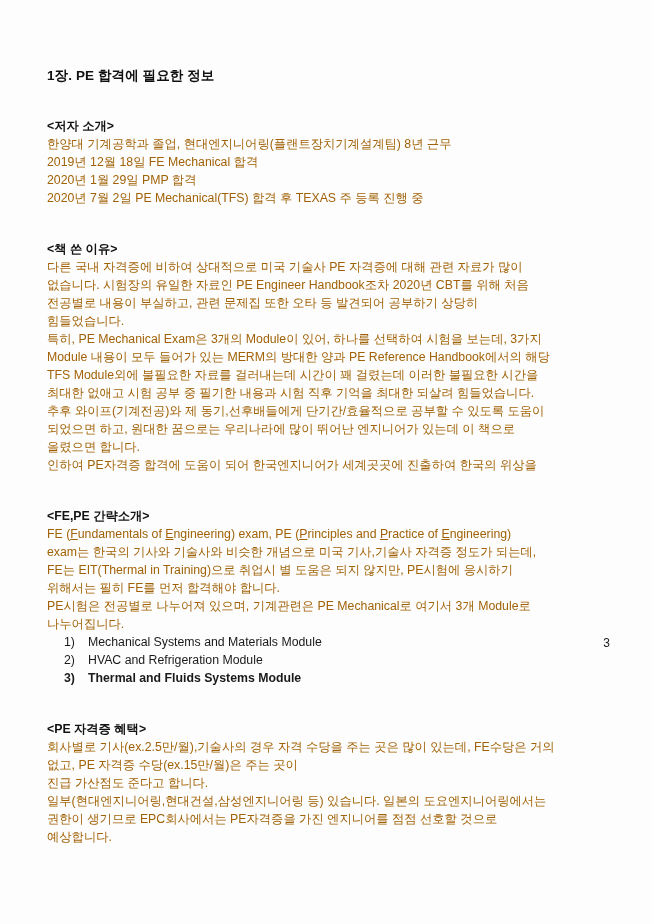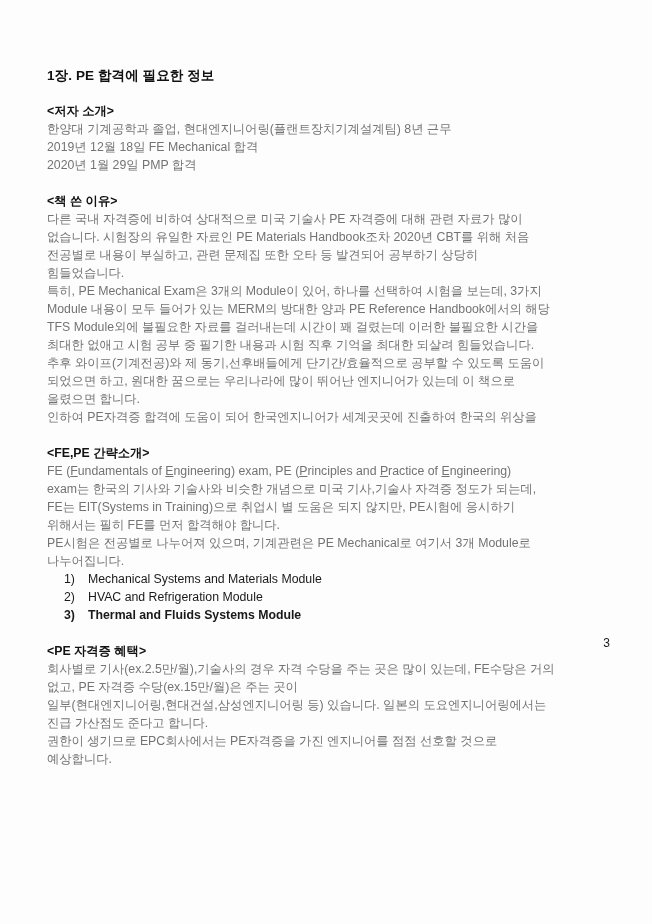--- a/index.html
+++ b/index.html
@@ -31,33 +31,33 @@
   }
   .doc-title {
     font-size: 13.5px;
     font-weight: bold;
     letter-spacing: 0.1px;
     line-height: 20px;
     margin: 0 0 0 0;
     color: #111;
   }
   .section {
-    margin-top: 0;
+    margin-top: 15px;
   }
   .section-heading {
     font-size: 12.3px;
     font-weight: bold;
     line-height: 18px;
     color: #111;
     white-space: nowrap;
   }
   .para {
     font-size: 12.3px;
     line-height: 18px;
-    color: #737373;
+    color: #a16207;
   }
   .line {
     white-space: nowrap;
     font-size: 12.3px;
     line-height: 18px;
   }
   .line.underline {
     text-decoration: underline;
     text-underline-offset: 1px;
   }
@@ -104,30 +104,31 @@
     <h1 class="doc-title">1장. PE 합격에 필요한 정보</h1>
 
     <div class="spacer-md"></div>
 
     <div class="section">
       <div class="section-heading">&lt;저자 소개&gt;</div>
       <div class="para">
         <div class="line">한양대 기계공학과 졸업, 현대엔지니어링(플랜트장치기계설계팀) 8년 근무</div>
         <div class="line">2019년 12월 18일 FE Mechanical 합격</div>
         <div class="line">2020년 1월 29일 PMP 합격</div>
+        <div class="line">2020년 7월 2일 PE Mechanical(TFS) 합격 후 TEXAS 주 등록 진행 중</div>
       </div>
     </div>
 
     <div class="spacer-lg"></div>
 
     <div class="section">
       <div class="section-heading">&lt;책 쓴 이유&gt;</div>
       <div class="para">
         <div class="line">다른 국내 자격증에 비하여 상대적으로 미국 기술사 PE 자격증에 대해 관련 자료가 많이</div>
-        <div class="line">없습니다. 시험장의 유일한 자료인 PE Materials Handbook조차 2020년 CBT를 위해 처음</div>
+        <div class="line">없습니다. 시험장의 유일한 자료인 PE Engineer Handbook조차 2020년 CBT를 위해 처음</div>
         <div class="line">전공별로 내용이 부실하고, 관련 문제집 또한 오타 등 발견되어 공부하기 상당히</div>
         <div class="line">힘들었습니다.</div>
       </div>
       <div class="para">
         <div class="line">특히, PE Mechanical Exam은 3개의 Module이 있어, 하나를 선택하여 시험을 보는데, 3가지</div>
         <div class="line">Module 내용이 모두 들어가 있는 MERM의 방대한 양과 PE Reference Handbook에서의 해당</div>
         <div class="line">TFS Module외에 불필요한 자료를 걸러내는데 시간이 꽤 걸렸는데 이러한 불필요한 시간을</div>
         <div class="line">최대한 없애고 시험 공부 중 필기한 내용과 시험 직후 기억을 최대한 되살려 힘들었습니다.</div>
         <div class="line">추후 와이프(기계전공)와 제 동기,선후배들에게 단기간/효율적으로 공부할 수 있도록 도움이</div>
         <div class="line">되었으면 하고, 원대한 꿈으로는 우리나라에 많이 뛰어난 엔지니어가 있는데 이 책으로</div>
@@ -136,21 +137,21 @@
       </div>
     </div>
 
     <div class="spacer-lg"></div>
 
     <div class="section">
       <div class="section-heading">&lt;FE,PE 간략소개&gt;</div>
       <div class="para">
         <div class="line"><span>FE (</span><u class="ltr">F</u><span>undamentals of </span><u class="ltr">E</u><span>ngineering) exam, PE (</span><u class="ltr">P</u><span>rinciples and </span><u class="ltr">P</u><span>ractice of </span><u class="ltr">E</u><span>ngineering)</span></div>
         <div class="line">exam는 한국의 기사와 기술사와 비슷한 개념으로 미국 기사,기술사 자격증 정도가 되는데,</div>
-        <div class="line">FE는 EIT(Systems in Training)으로 취업시 별 도움은 되지 않지만, PE시험에 응시하기</div>
+        <div class="line">FE는 EIT(Thermal in Training)으로 취업시 별 도움은 되지 않지만, PE시험에 응시하기</div>
         <div class="line">위해서는 필히 FE를 먼저 합격해야 합니다.</div>
         <div class="line">PE시험은 전공별로 나누어져 있으며, 기계관련은 PE Mechanical로 여기서 3개 Module로</div>
         <div class="line">나누어집니다.</div>
       </div>
       <ul class="list">
         <li class="list-item">
           <span class="marker">1)</span>
           <span>Mechanical Systems and Materials Module</span>
         </li>
         <li class="list-item">
@@ -164,22 +165,22 @@
       </ul>
     </div>
 
     <div class="spacer-lg"></div>
 
     <div class="section">
       <div class="section-heading">&lt;PE 자격증 혜택&gt;</div>
       <div class="para">
         <div class="line">회사별로 기사(ex.2.5만/월),기술사의 경우 자격 수당을 주는 곳은 많이 있는데, FE수당은 거의</div>
         <div class="line">없고, PE 자격증 수당(ex.15만/월)은 주는 곳이</div>
+        <div class="line">진급 가산점도 준다고 합니다.</div>
         <div class="line">일부(현대엔지니어링,현대건설,삼성엔지니어링 등) 있습니다. 일본의 도요엔지니어링에서는</div>
-        <div class="line">진급 가산점도 준다고 합니다.</div>
         <div class="line">권한이 생기므로 EPC회사에서는 PE자격증을 가진 엔지니어를 점점 선호할 것으로</div>
         <div class="line">예상합니다.</div>
       </div>
     </div>
 
   </div>
 
   <div class="page-number">3</div>
 </div>
 

